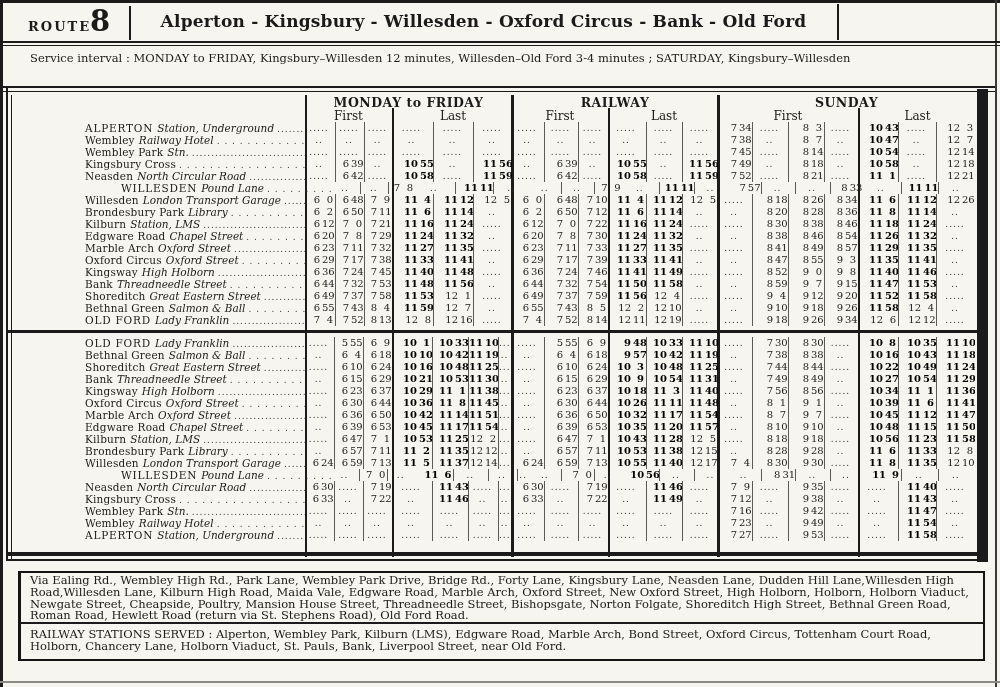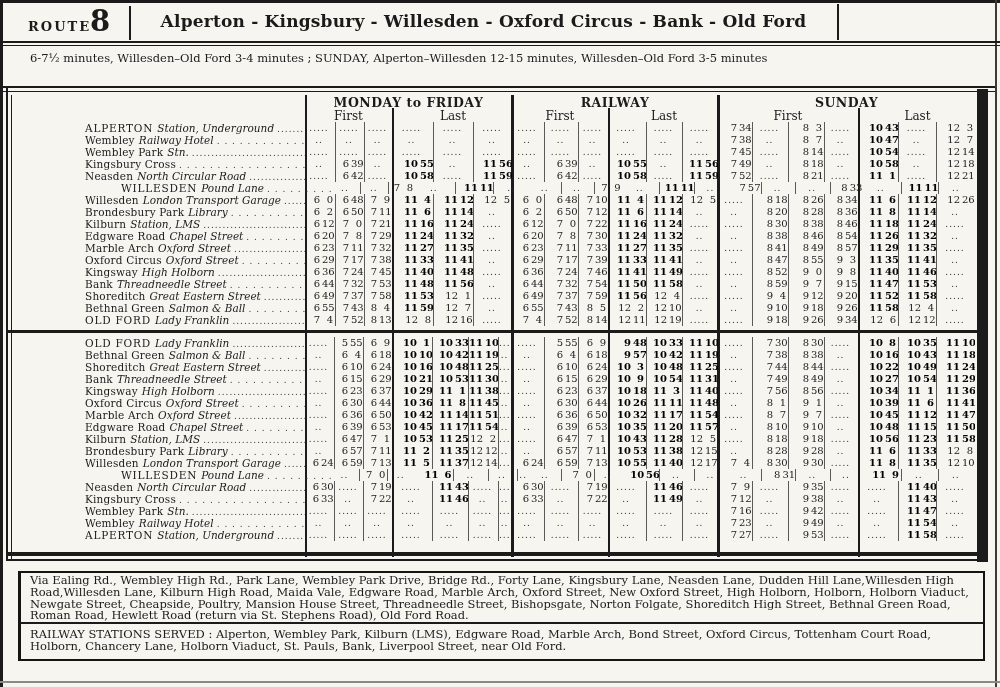--- a/index.html
+++ b/index.html
@@ -49,21 +49,21 @@
 
   <div class="route-label">ROUTE</div>
   <div class="route-number">8</div>
   <div class="vline" style="left:129px;top:6px;width:2px;height:34px;"></div>
   <div class="route-title">Alperton - Kingsbury - Willesden - Oxford Circus - Bank - Old Ford</div>
   <div class="vline" style="left:837px;top:4px;width:2px;height:36px;"></div>
   <div class="hline" style="left:0;top:41px;width:1000px;height:2px;"></div>
   <div class="hline" style="left:0;top:45px;width:1000px;height:1px;"></div>
 
   <div class="service">
-    <div>6-7½ minutes, Willesden–Old Ford 3-4 minutes ;   SUNDAY, Alperton–Willesden 12-15 minutes, Willesden–Old Ford 3-5 minutes</div>
+    <div>Service interval :   MONDAY to FRIDAY, Kingsbury–Willesden 12 minutes, Willesden–Old Ford 3-4 minutes ;   SATURDAY, Kingsbury–Willesden</div>
   </div>
   <div class="hline" style="left:0;top:86px;width:995px;height:2px;"></div>
   <div class="hline" style="left:0;top:91px;width:995px;height:1px;"></div>
 
   <div class="vline" style="left:6px;top:88px;width:2px;height:473px;"></div>
   <div class="vline" style="left:11px;top:95px;width:1px;height:465px;"></div>
   <div class="vline" style="left:977px;top:89px;width:11px;height:473px;"></div>
   <div class="vline" style="left:305px;top:95px;width:2px;height:462px;"></div>
   <div class="vline" style="left:511px;top:95px;width:3px;height:462px;"></div>
   <div class="vline" style="left:717px;top:95px;width:3px;height:462px;"></div>

